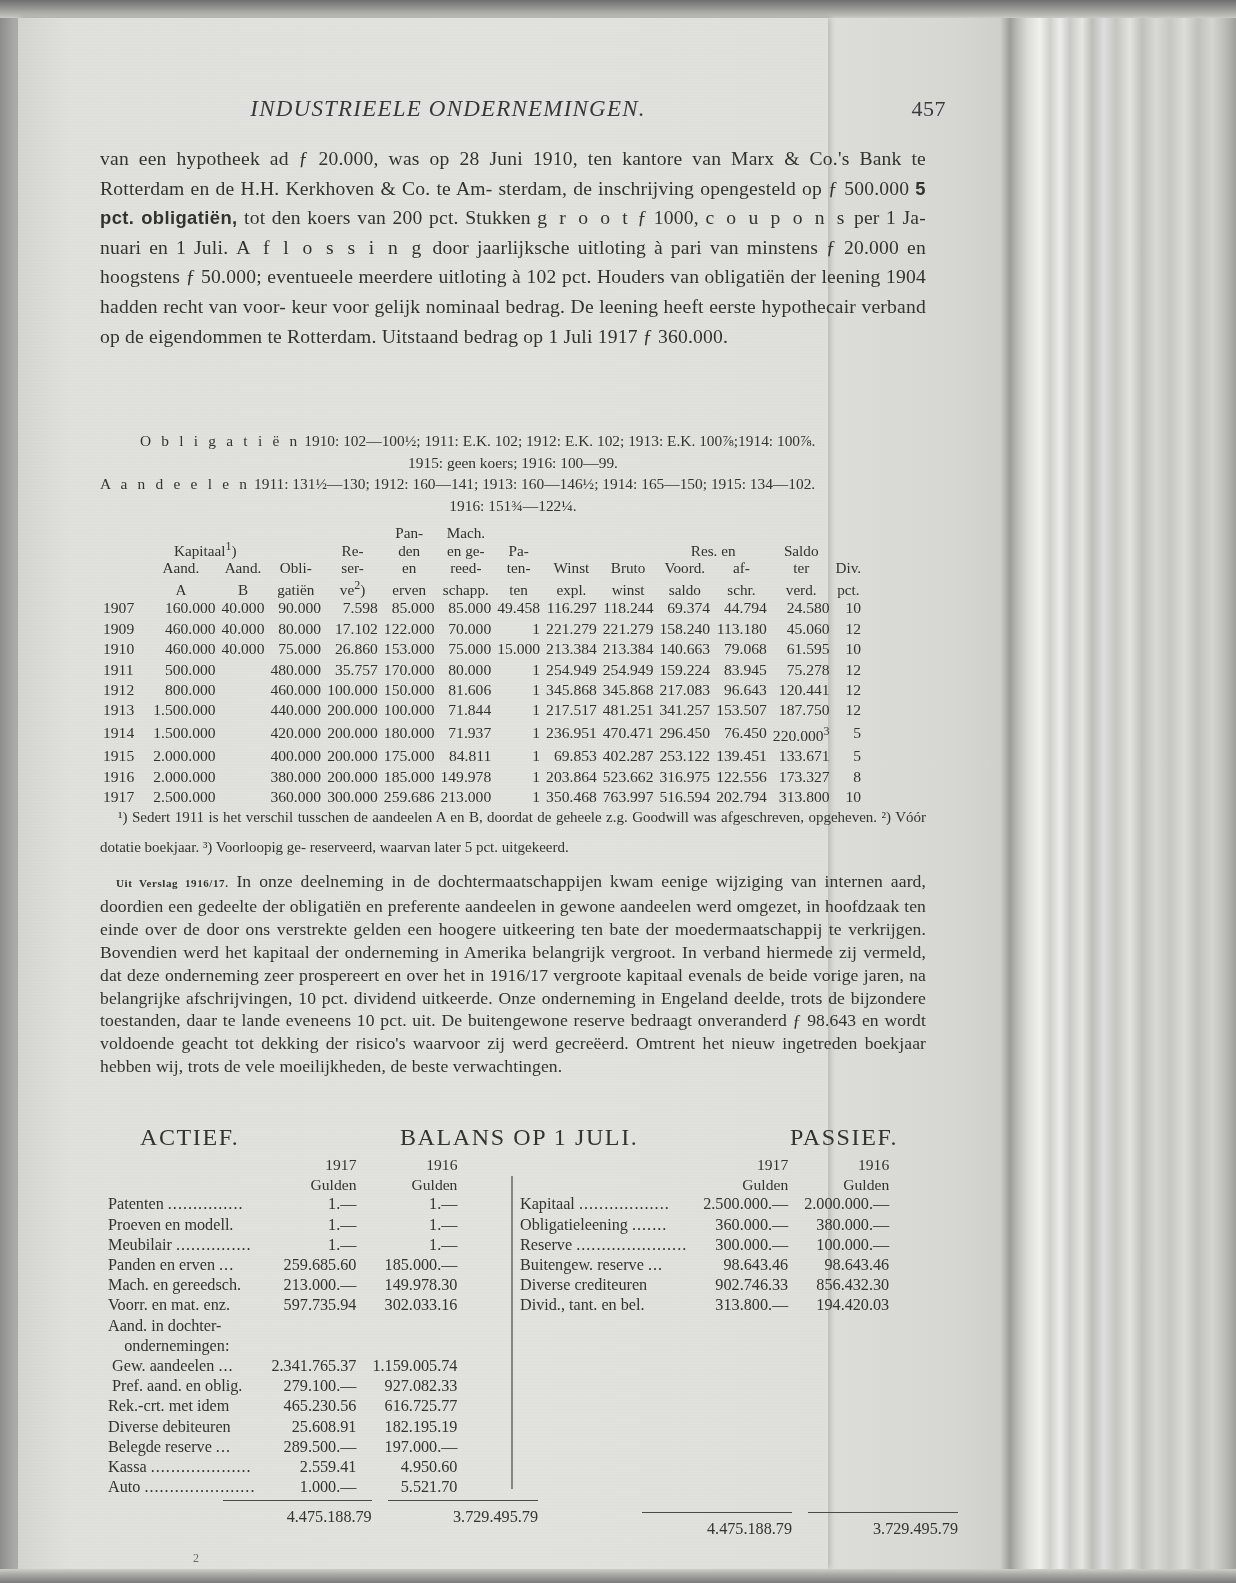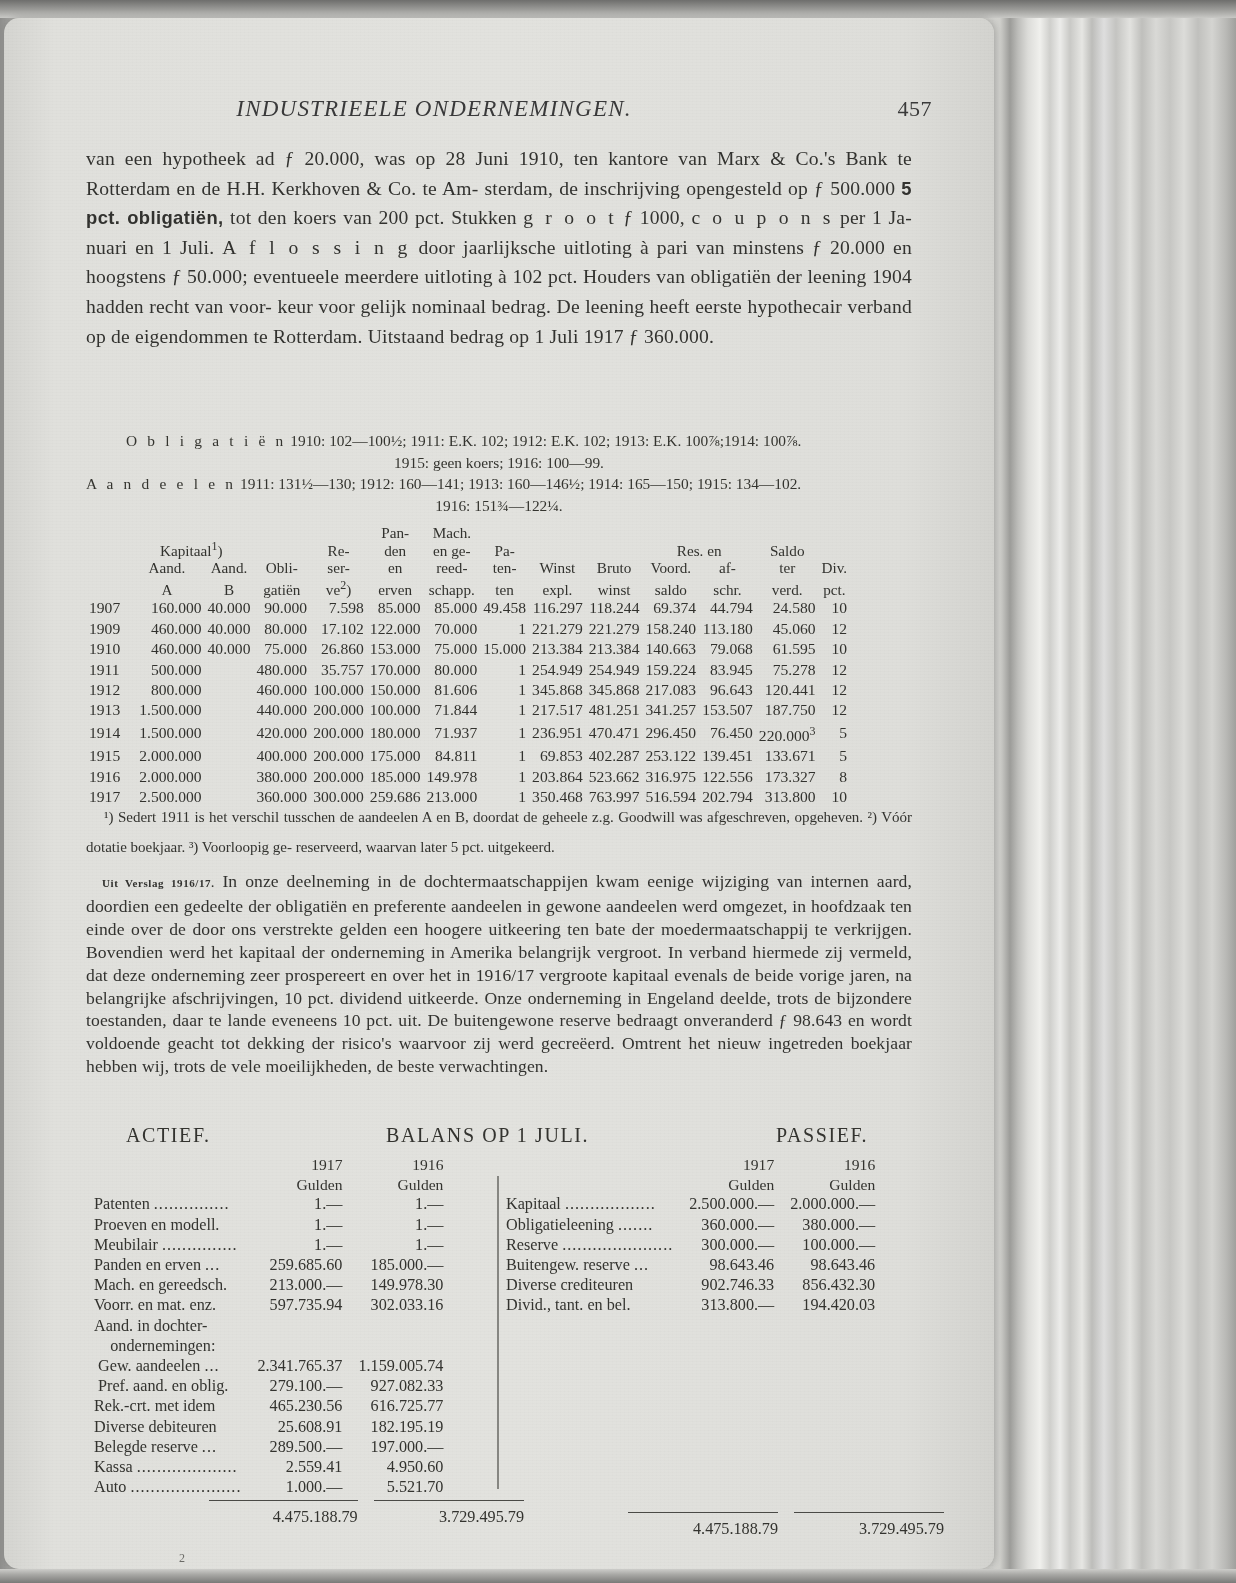--- a/index.html
+++ b/index.html
@@ -26,24 +26,23 @@
   #scan:before{
     content:"";position:absolute;left:0;top:0;right:0;height:18px;
     background:linear-gradient(180deg,#6e6e6c,#9d9d9a 55%,#c9c9c6 100%);
   }
   #scan:after{
     content:"";position:absolute;left:0;bottom:0;right:0;height:14px;
     background:linear-gradient(0deg,#7a7a78,#a8a8a5 60%,#cdcdca 100%);
   }
   
   #page{
-    position:absolute;left:4px;top:18px;width:990px;height:1551px;
+    position:absolute;left:18px;top:18px;width:810px;height:1551px;
     background:linear-gradient(90deg,#d4d4d0 0px,#e0e0dc 50px,#e2e2de 500px,#dededa 900px,#d3d3cf 990px);
     box-shadow:2px 0 6px rgba(0,0,0,.18);
-    border-radius:15px;
   }
   
   #grain{
     position:absolute;inset:0;pointer-events:none;opacity:.18;
     background-image:
       repeating-linear-gradient(0deg, rgba(0,0,0,.05) 0 1px, rgba(255,255,255,0) 1px 3px),
       repeating-linear-gradient(90deg, rgba(0,0,0,.035) 0 1px, rgba(255,255,255,0) 1px 4px);
   }
   
   .content{position:absolute;left:0;top:0;width:990px;height:1551px;color:#30302e;}
@@ -79,21 +78,21 @@
   .fnotes .ind{display:inline-block;width:18px;}
 
   
   .verslag{position:absolute;left:82px;top:852px;width:826px;}
   .verslag p{margin:0;text-align:justify;font-size:17.6px;line-height:22.9px;color:#32322f;letter-spacing:.1px;}
   .verslag .hd{font-family:Liberation Serif, serif;font-weight:bold;font-size:11px;letter-spacing:.6px;}
 
   
   .bal{position:absolute;left:82px;top:1106px;width:826px;font-size:16.4px;color:#33332f;}
   .bal .titles{position:relative;height:30px;}
-  .bal .titles span{position:absolute;font-size:20px;letter-spacing:1.6px;}
+  .bal .titles span{position:absolute;font-size:24px;letter-spacing:1.6px;}
   .t-actief{left:40px;}
   .t-balans{left:300px;}
   .t-passief{left:690px;}
 
   .bal .grid{position:relative;}
   .bal table{border-collapse:collapse;}
   .bal td{padding:0;white-space:nowrap;font-size:16.2px;line-height:20.2px;}
   .bal td.lab{text-align:left;}
   .bal td.num{text-align:right;padding-left:16px;}
   .bal .colhd{text-align:right;padding-left:16px;font-size:15.6px;line-height:19px;}

